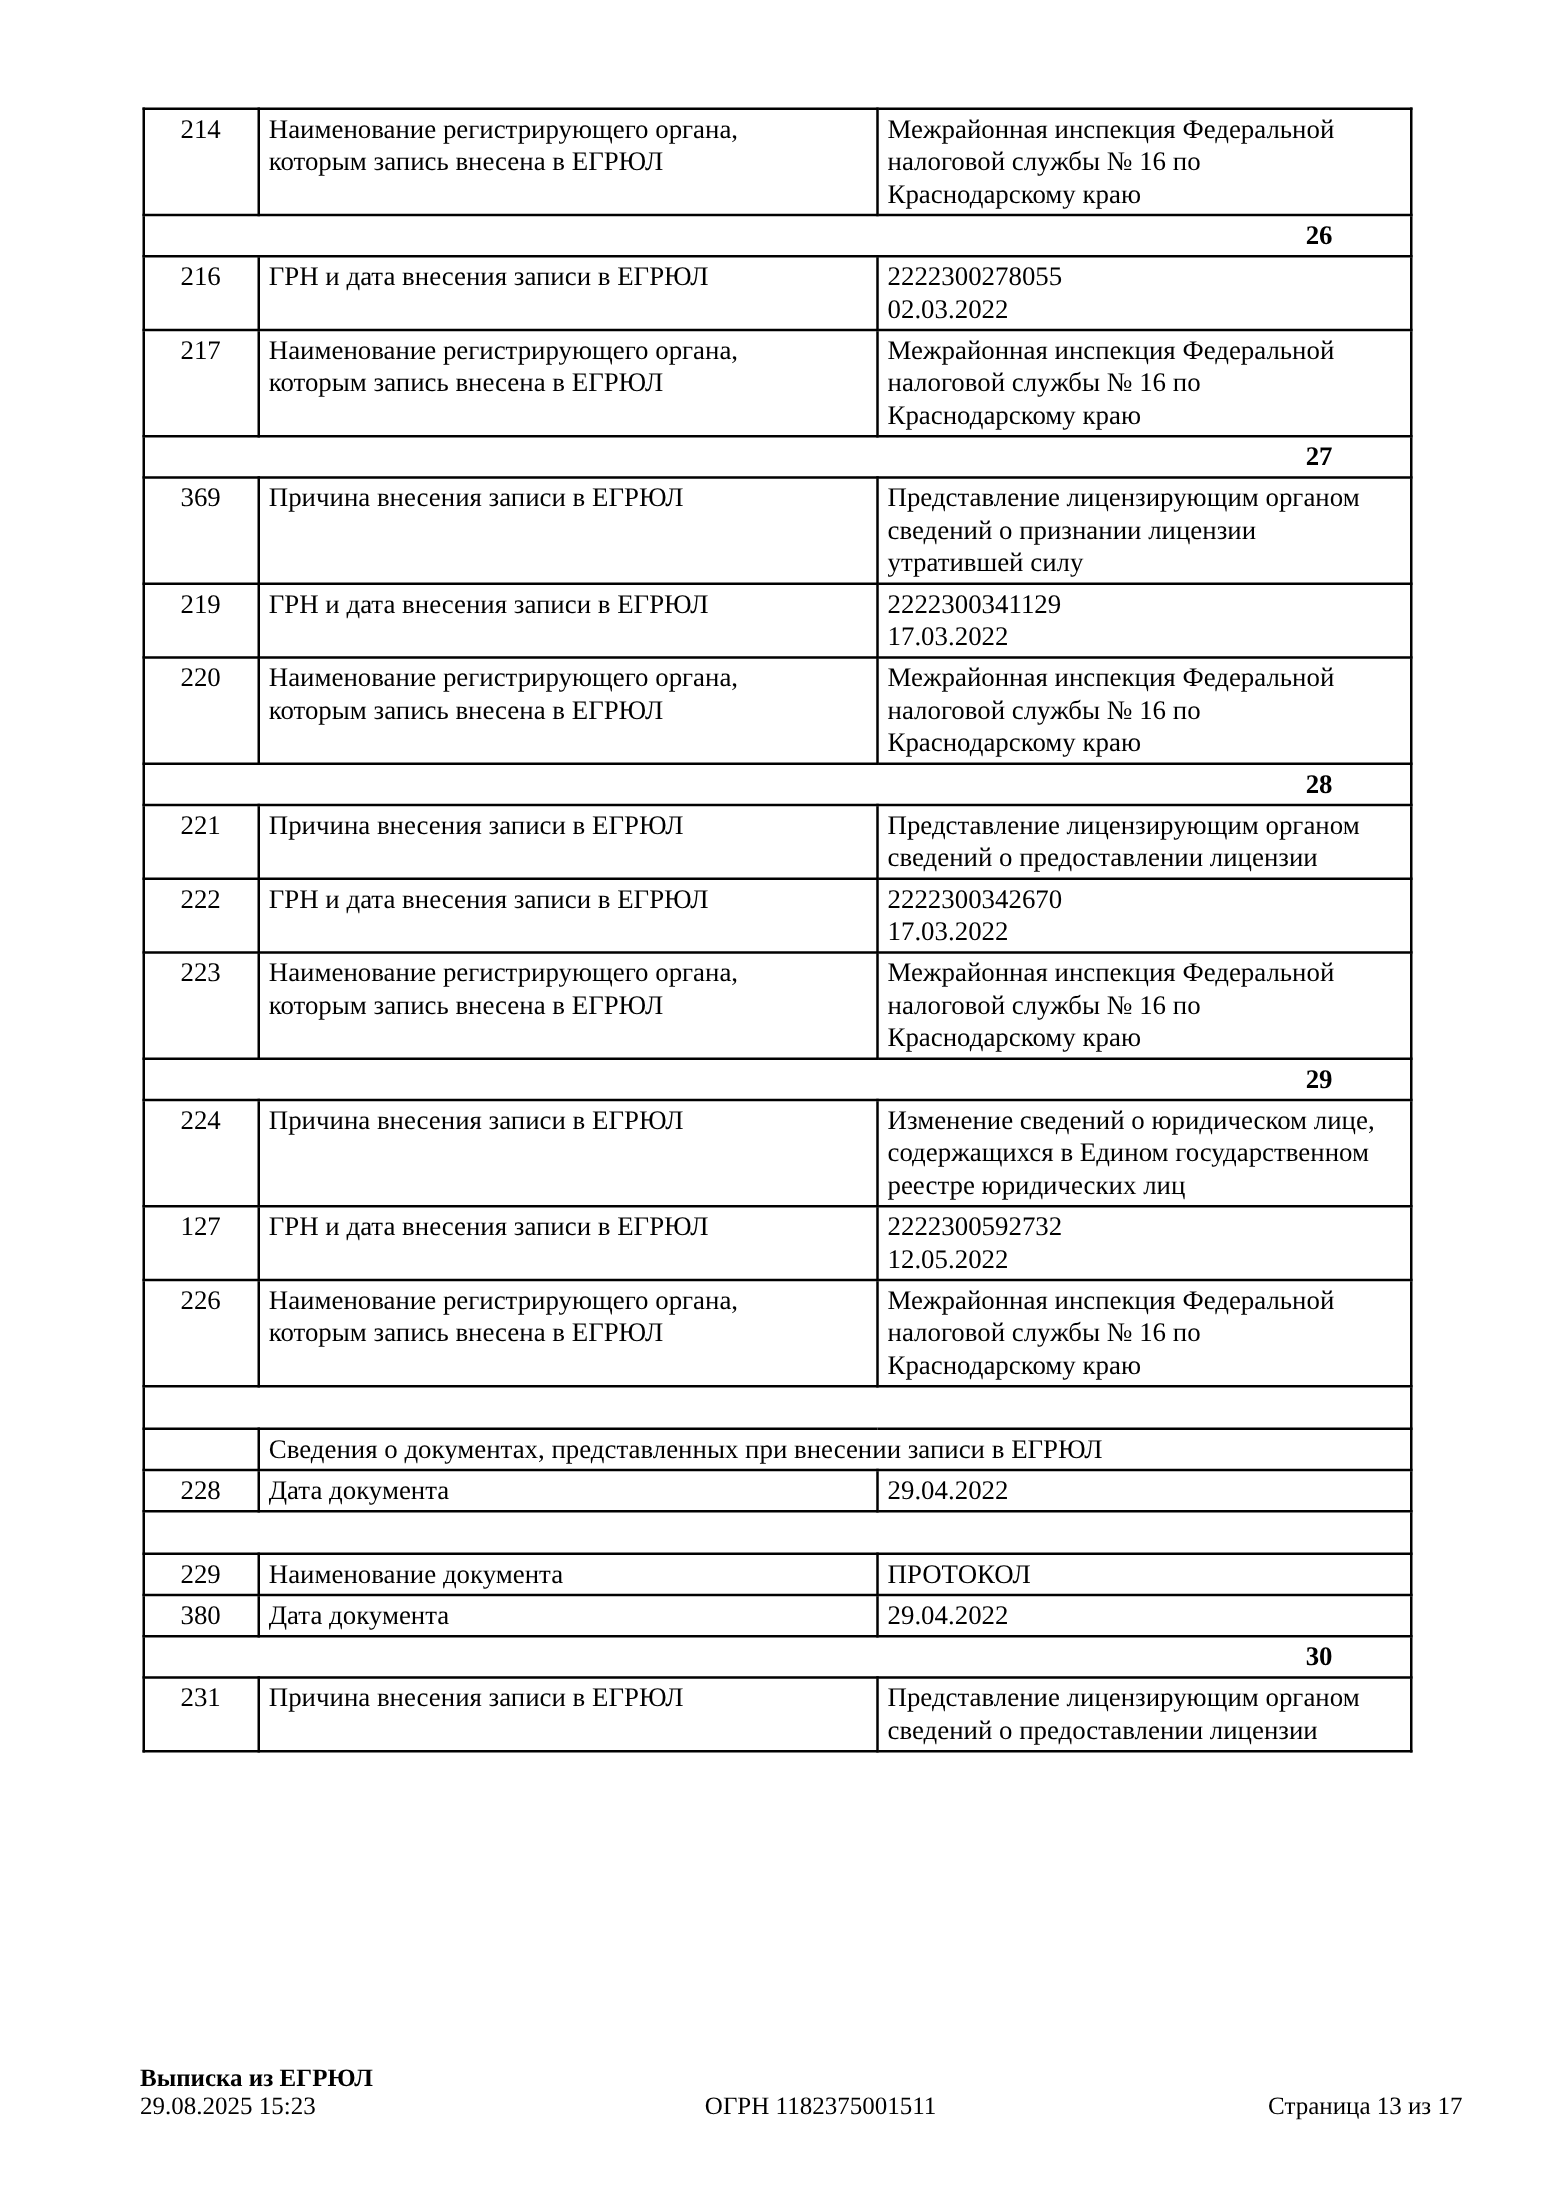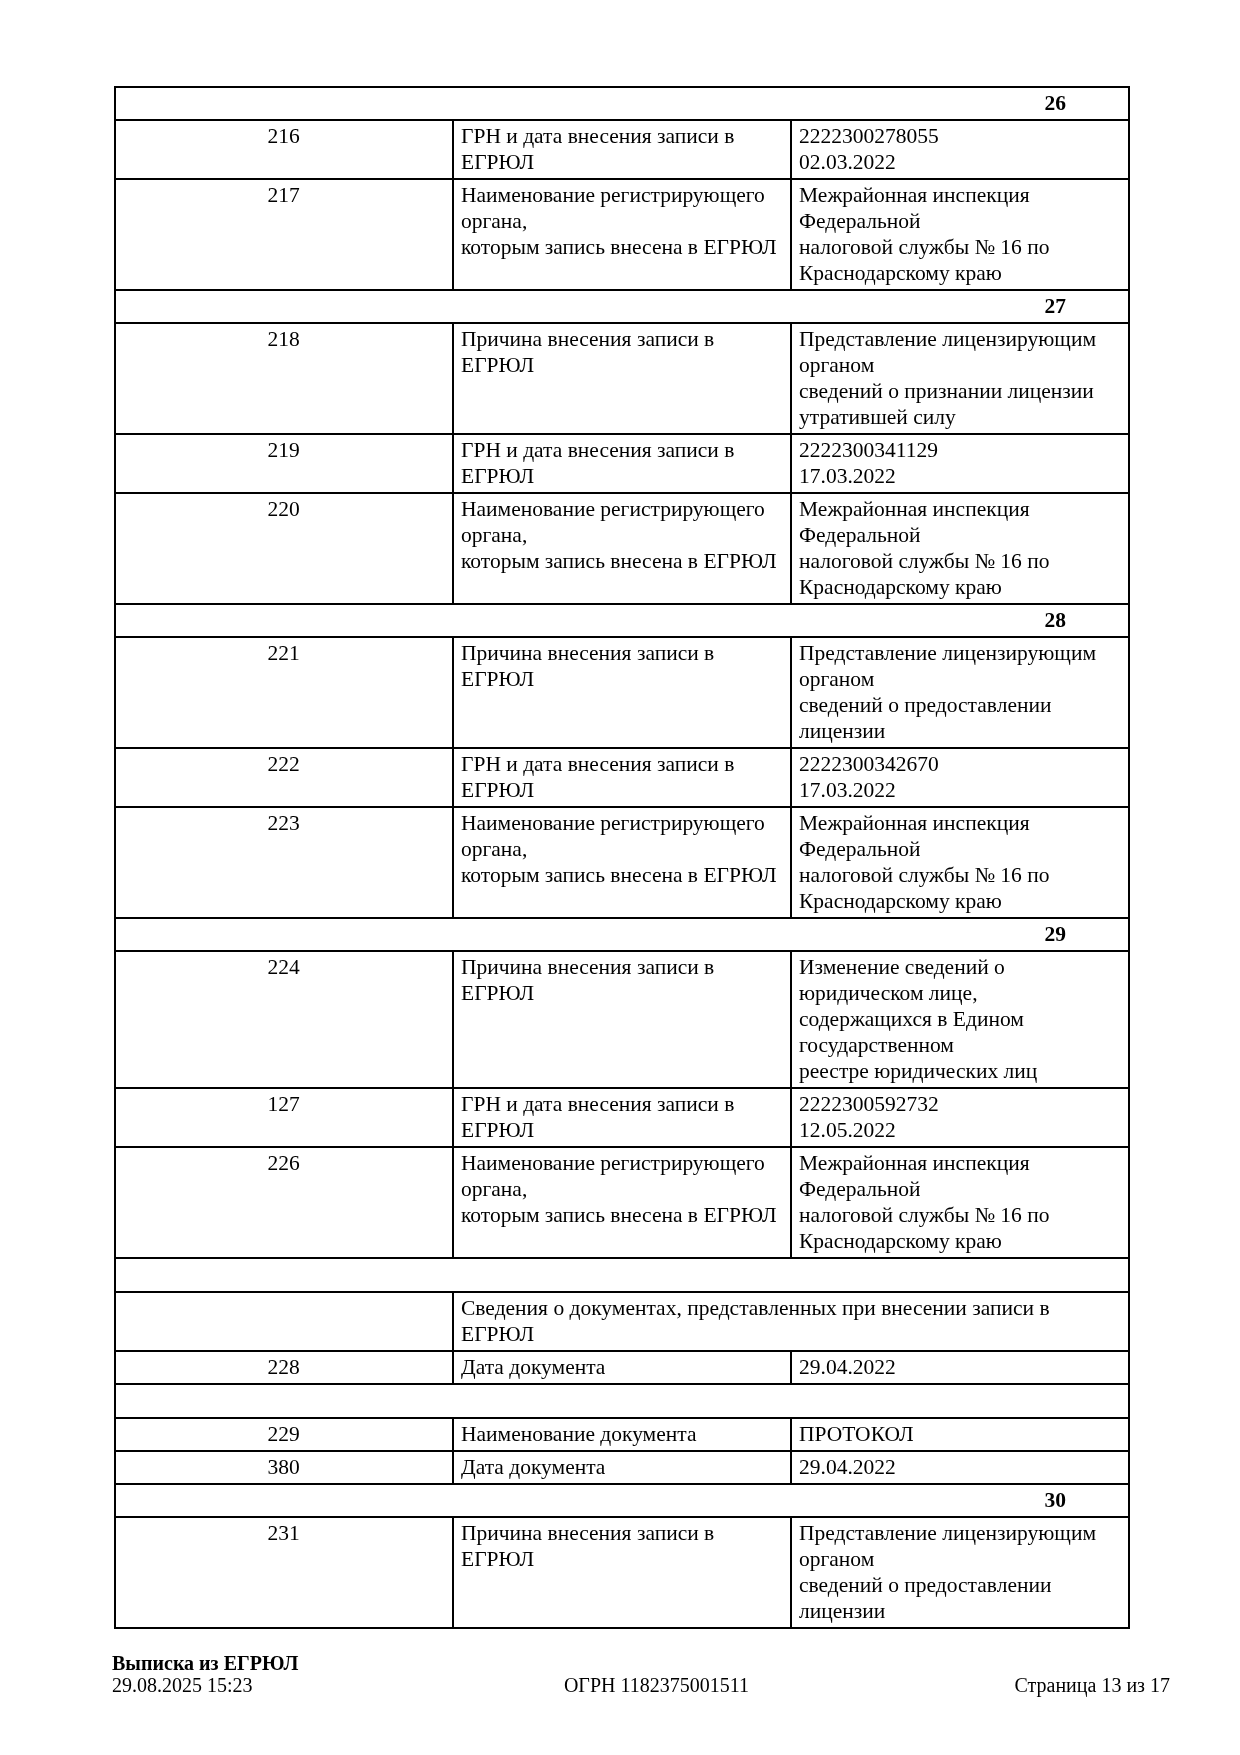--- a/index.html
+++ b/index.html
@@ -73,41 +73,49 @@
   .footer .f-right { text-align: right; }
 </style>
 </head>
 <body>
 
 <div class="page">
 
   <table class="egrul">
     <tbody id="table-body">
         <tr>
+          <td class="num">214</td>
+          <td class="label">Наименование регистрирующего органа,
+которым запись внесена в ЕГРЮЛ</td>
+          <td class="value">Межрайонная инспекция Федеральной
+налоговой службы № 16 по
+Краснодарскому краю</td>
+        </tr>
+        <tr>
           <td class="section" colspan="3"><span class="shift">26</span></td>
         </tr>
         <tr>
           <td class="num">216</td>
           <td class="label">ГРН и дата внесения записи в ЕГРЮЛ</td>
           <td class="value">2222300278055
 02.03.2022</td>
         </tr>
         <tr>
           <td class="num">217</td>
           <td class="label">Наименование регистрирующего органа,
 которым запись внесена в ЕГРЮЛ</td>
           <td class="value">Межрайонная инспекция Федеральной
 налоговой службы № 16 по
 Краснодарскому краю</td>
         </tr>
         <tr>
           <td class="section" colspan="3"><span class="shift">27</span></td>
         </tr>
         <tr>
-          <td class="num">218</td>
+          <td class="num">369</td>
           <td class="label">Причина внесения записи в ЕГРЮЛ</td>
           <td class="value">Представление лицензирующим органом
 сведений о признании лицензии
 утратившей силу</td>
         </tr>
         <tr>
           <td class="num">219</td>
           <td class="label">ГРН и дата внесения записи в ЕГРЮЛ</td>
           <td class="value">2222300341129
 17.03.2022</td>

